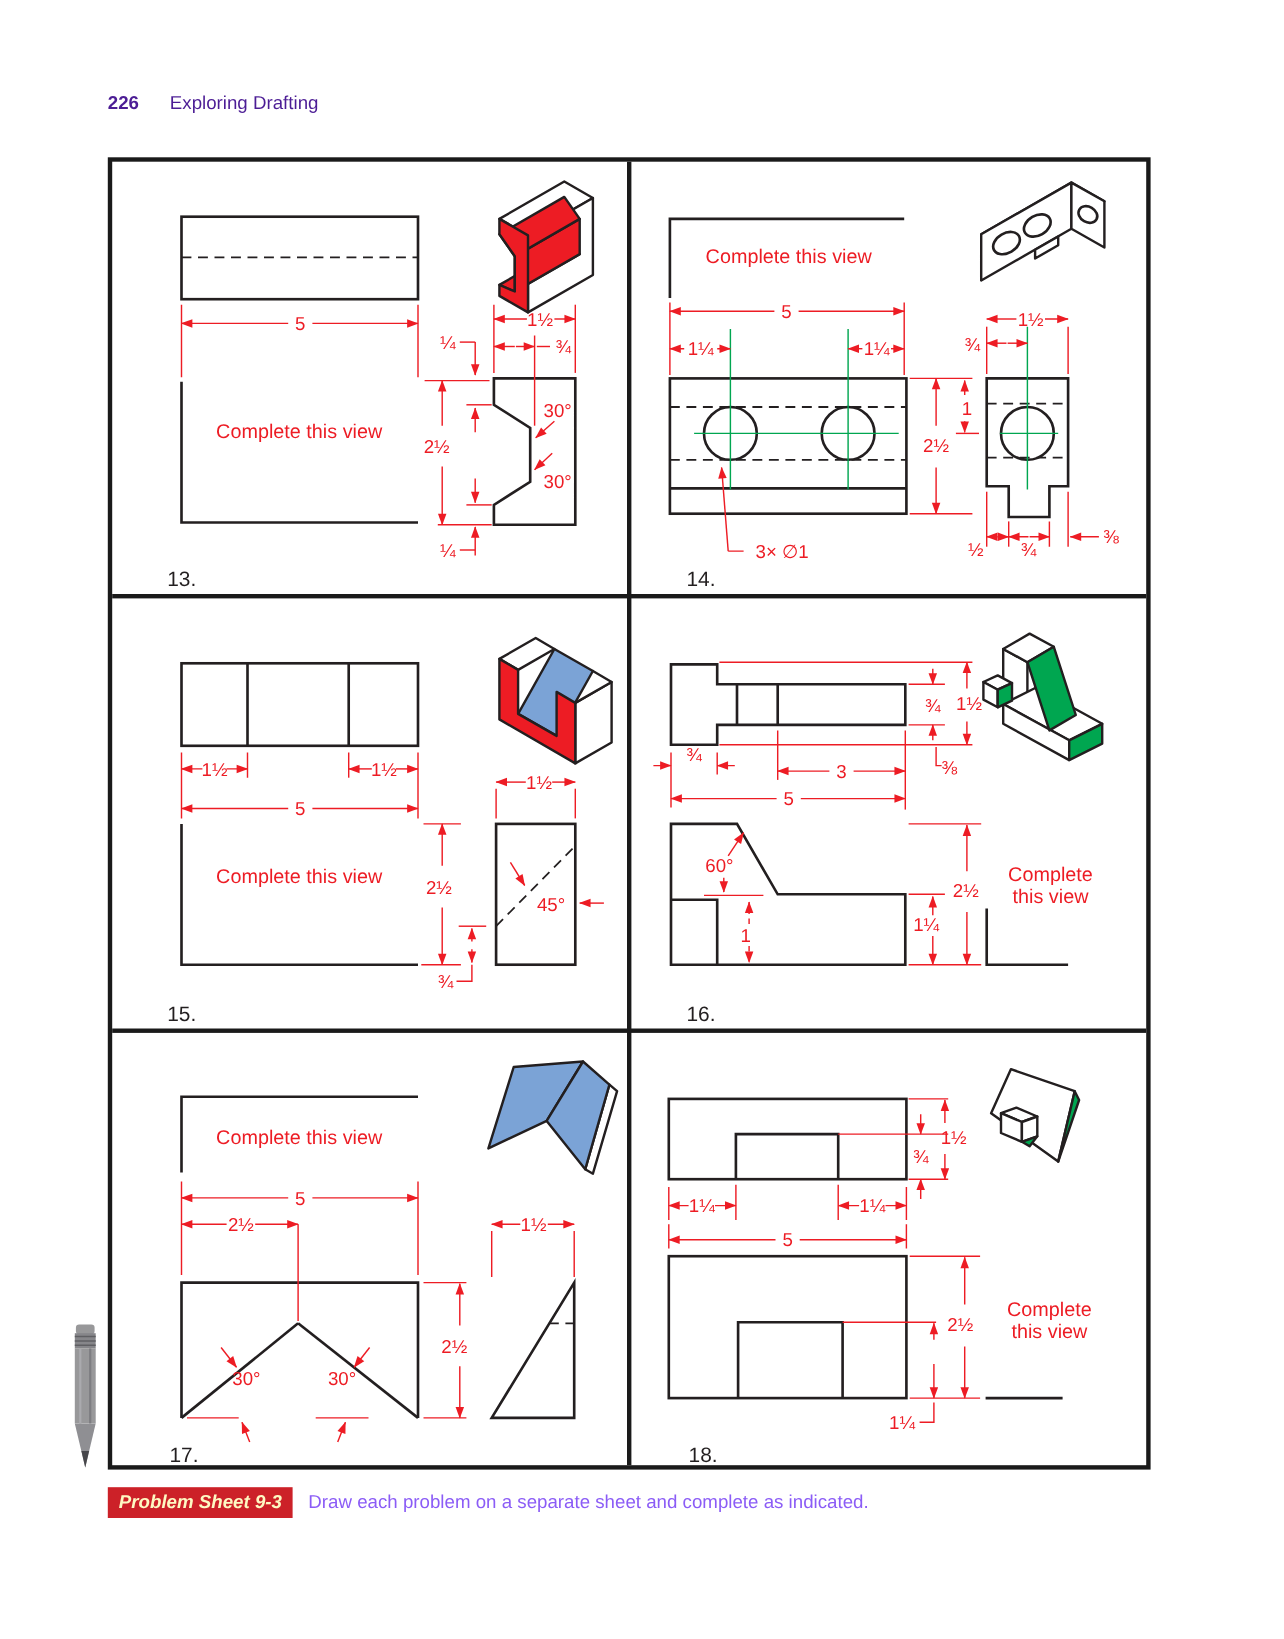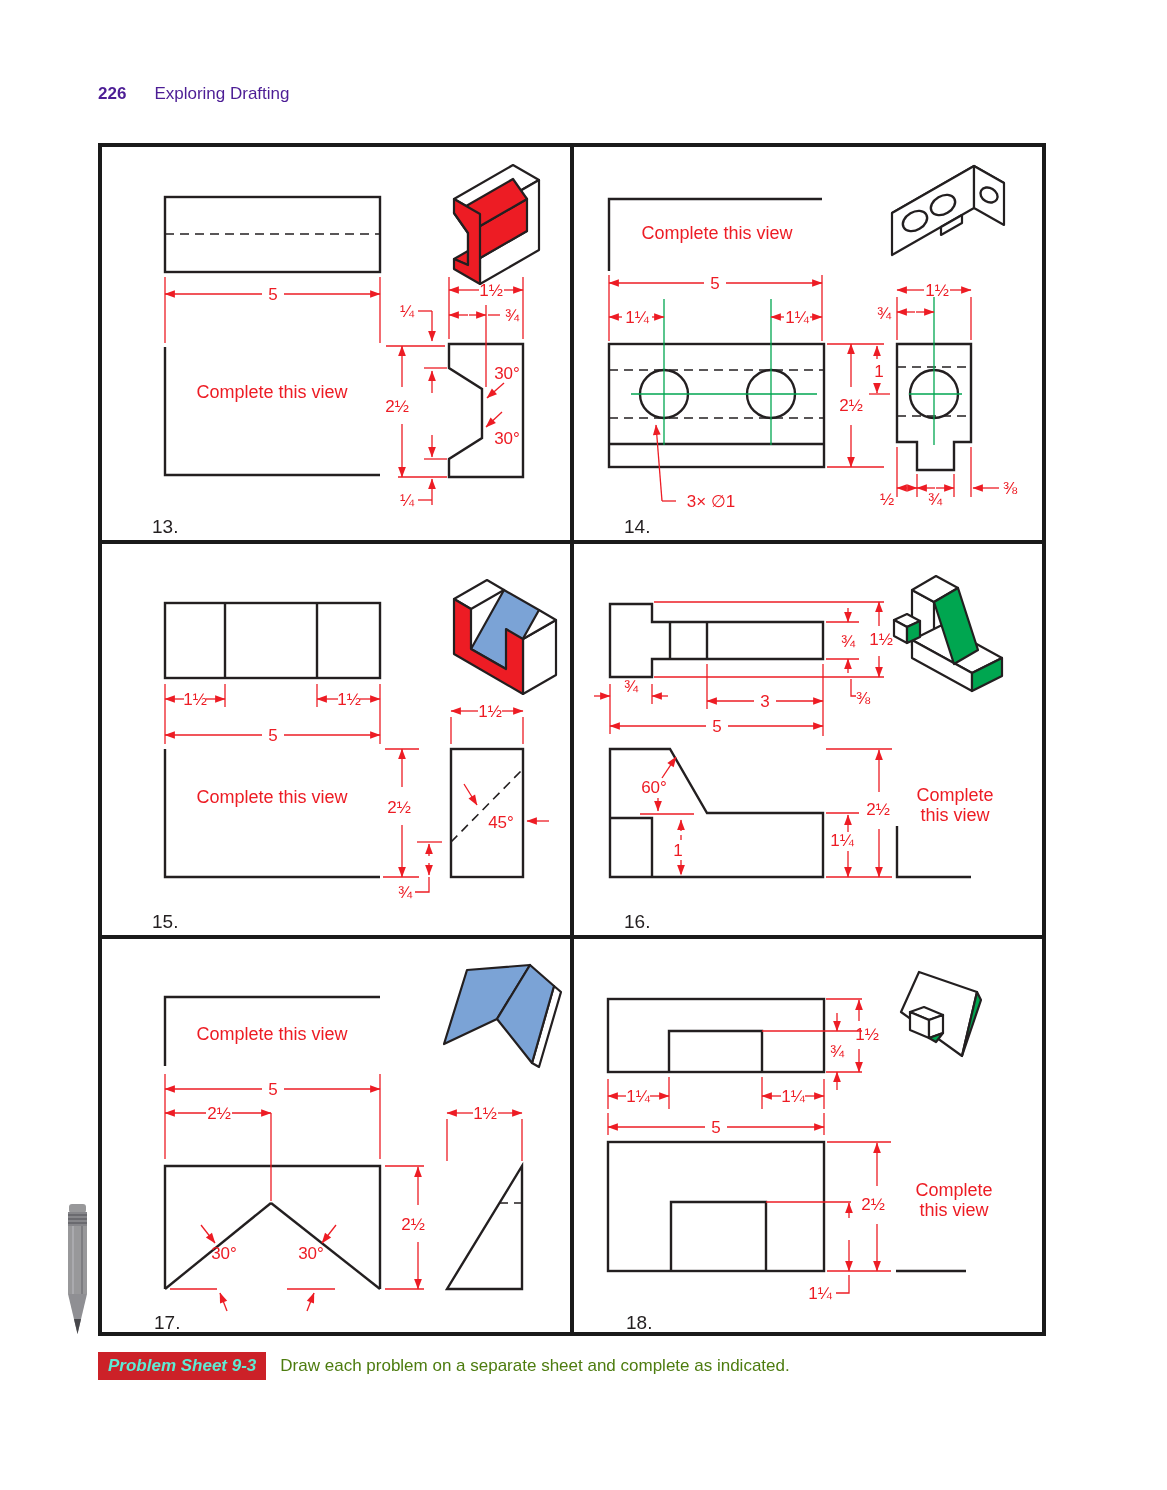--- a/index.html
+++ b/index.html
@@ -19,22 +19,22 @@
   .rd{stroke:#ed1c24;stroke-width:1.3;fill:none;stroke-dasharray:5 4;}
   .g{stroke:#00a650;stroke-width:1.3;fill:none;}
   .rt{fill:#ed1c24;font-size:17px;text-anchor:middle;}
   .ct{fill:#ed1c24;font-size:18px;text-anchor:middle;}
   .kt{fill:#231f20;font-size:19px;}
   .iw{fill:#fff;stroke:#231f20;stroke-width:2.2;stroke-linejoin:round;}
   .ir{fill:#ed1c24;stroke:#231f20;stroke-width:2.2;stroke-linejoin:round;}
   .ib{fill:#7ba3d6;stroke:#231f20;stroke-width:2.2;stroke-linejoin:round;}
   .ig{fill:#00a650;stroke:#231f20;stroke-width:2.2;stroke-linejoin:round;}
   .footer{position:absolute;left:98px;top:1352px;display:flex;align-items:center;}
-  .badge{background:#cc2128;color:#5eead4;font-style:italic;font-weight:bold;font-size:17px;padding:4px 10px;}
-  .instr{color:#4d7c0f;font-size:17px;margin-left:14px;}
+  .badge{background:#cc2128;color:#fef9c3;font-style:italic;font-weight:bold;font-size:17px;padding:4px 10px;}
+  .instr{color:#8b5cf6;font-size:17px;margin-left:14px;}
   .pencil{position:absolute;left:58px;top:1196px;}
 </style>
 </head>
 <body>
 
 <div class="hdr">
   <b>226</b><span>Exploring Drafting</span>
 </div>
 
 <div class="grid">

